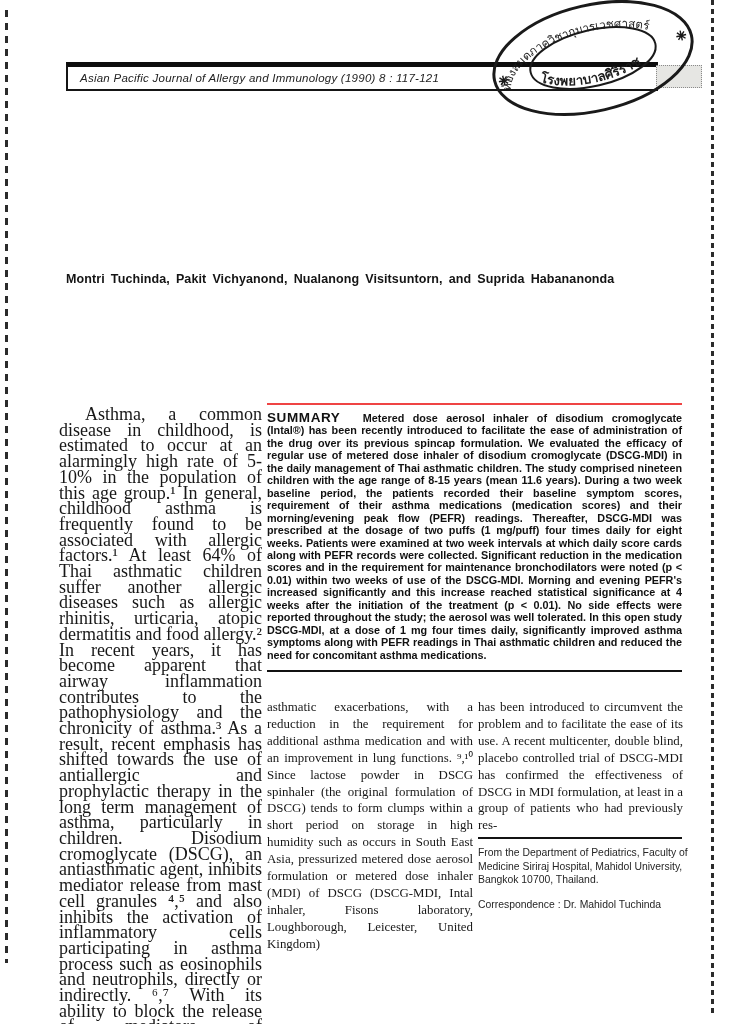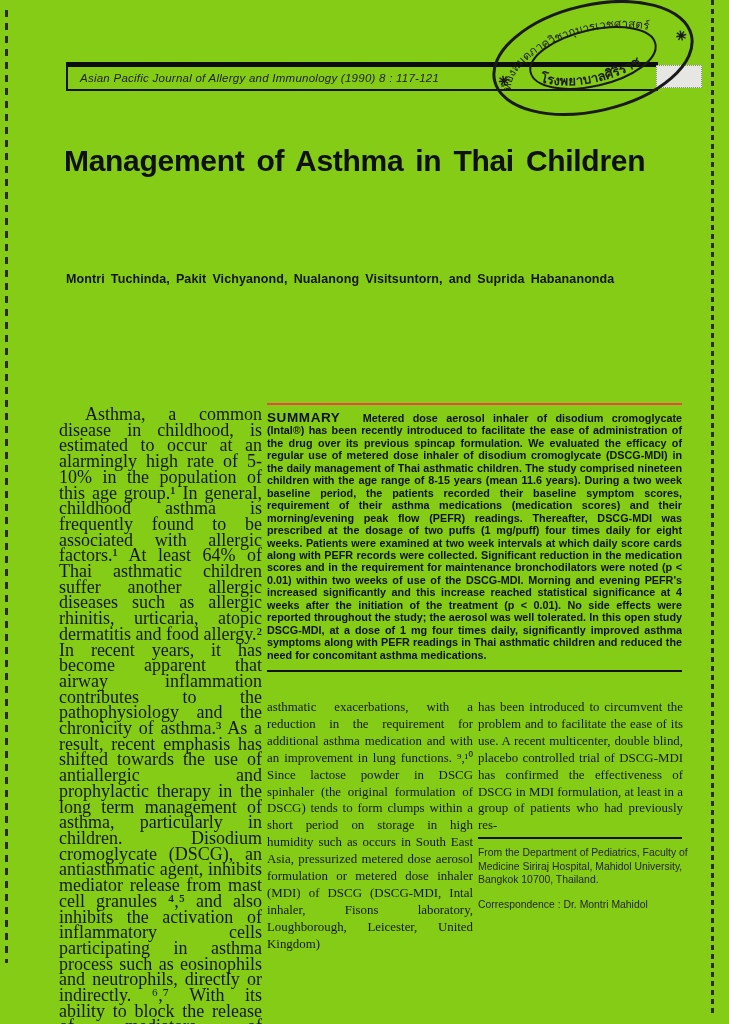--- a/index.html
+++ b/index.html
@@ -1,17 +1,17 @@
 <!DOCTYPE html>
 <html><head>
 <meta charset="utf-8">
 <style>
   html,body{margin:0;padding:0;background:#e9e9e7;}
   #page{
-    position:relative;width:729px;height:1024px;background:#84cc16;
+    position:relative;width:729px;height:1024px;background:#ffffff;
     overflow:hidden;color:#1b1b1b;
     font-family:"Liberation Sans",sans-serif;
   }
   
   .film-edge{position:absolute;width:3px;}
   #film-left{left:5px;top:10px;height:953px;
     background:repeating-linear-gradient(180deg,#2b2b2b 0 7px,transparent 7px 13px);}
   #film-right{left:711px;top:0;height:1016px;width:3px;
     background:repeating-linear-gradient(180deg,#2b2b2b 0 5px,transparent 5px 9px);}
 
@@ -118,21 +118,20 @@
           <path d="M -5,0 H 5 M 0,-5 V 5 M -3.6,-3.6 L 3.6,3.6 M -3.6,3.6 L 3.6,-3.6"></path>
         </g>
         <g stroke="#1a1a1a" stroke-width="1.4" transform="translate(205,60)">
           <path d="M -5,0 H 5 M 0,-5 V 5 M -3.6,-3.6 L 3.6,3.6 M -3.6,3.6 L 3.6,-3.6"></path>
         </g>
       </g>
     </svg>
   </div>
 
   <div id="title">
-    <div>Management of Asthma in Thai Children</div>
   </div>
 
   <div id="authors">Montri Tuchinda, Pakit Vichyanond, Nualanong Visitsuntorn, and Suprida Habananonda</div>
 
   <div id="intro-col" class="serifcol">
     <p>Asthma, a common disease in childhood, is estimated to occur at an alarmingly high rate of 5-10% in the population of this age group.¹ In general, childhood asthma is frequently found to be associated with allergic factors.¹ At least 64% of Thai asthmatic children suffer another allergic diseases such as allergic rhinitis, urticaria, atopic dermatitis and food allergy.² In recent years, it has become apparent that airway inflammation contributes to the pathophysiology and the chronicity of asthma.³ As a result, recent emphasis has shifted towards the use of antiallergic and prophylactic therapy in the long term management of asthma, particularly in children. Disodium cromoglycate (DSCG), an antiasthmatic agent, inhibits mediator release from mast cell granules ⁴,⁵ and also inhibits the activation of inflammatory cells participating in asthma process such as eosinophils and neutrophils, directly or indirectly. ⁶,⁷ With its ability to block the release of mediators of inflammation, DSCG has been shown to inhibit both immediate and late-onset asthmatic responses. ⁸ Its use in asthma (both short and long term) have been found to be associated with fewer</p>
   </div>
 
   <div id="summary-block">
     <p id="summary-text">
@@ -144,15 +143,15 @@
   <div id="col2" class="serifcol">
     <p>asthmatic exacerbations, with a reduction in the requirement for additional asthma medication and with an improvement in lung functions. ⁹,¹⁰ Since lactose powder in DSCG spinhaler (the original formulation of DSCG) tends to form clumps within a short period on storage in high humidity such as occurs in South East Asia, pressurized metered dose aerosol formulation or metered dose inhaler (MDI) of DSCG (DSCG-MDI, Intal inhaler, Fisons laboratory, Loughborough, Leicester, United Kingdom)</p>
   </div>
 
   <div id="col3" class="serifcol">
     <p>has been introduced to circumvent the problem and to facilitate the ease of its use. A recent multicenter, double blind, placebo controlled trial of DSCG-MDI has confirmed the effectiveness of DSCG in MDI formulation, at least in a group of patients who had previously res-</p>
   </div>
 
   <div id="footnote-rule"></div>
   <div id="affiliation">From the Department of Pediatrics, Faculty of Medicine Siriraj Hospital, Mahidol University, Bangkok 10700, Thailand.</div>
-  <div id="correspondence">Correspondence :  Dr. Montri Mahidol</div>
+  <div id="correspondence">Correspondence :  Dr. Mahidol Tuchinda</div>
 
 </div>
 
 </body></html>

